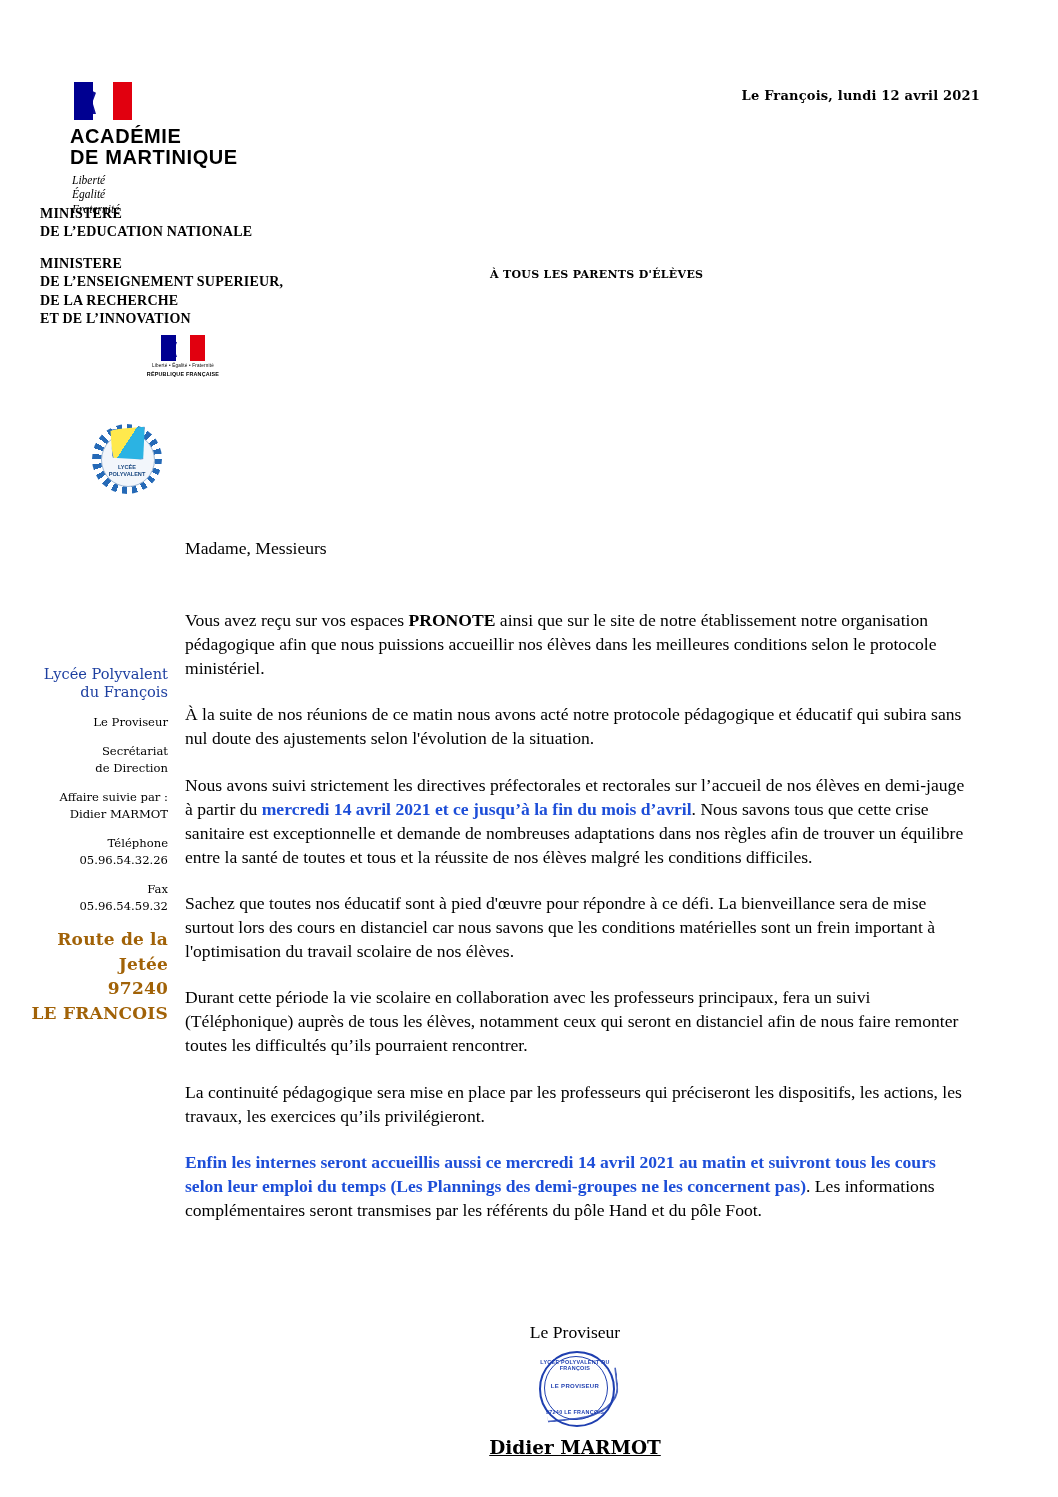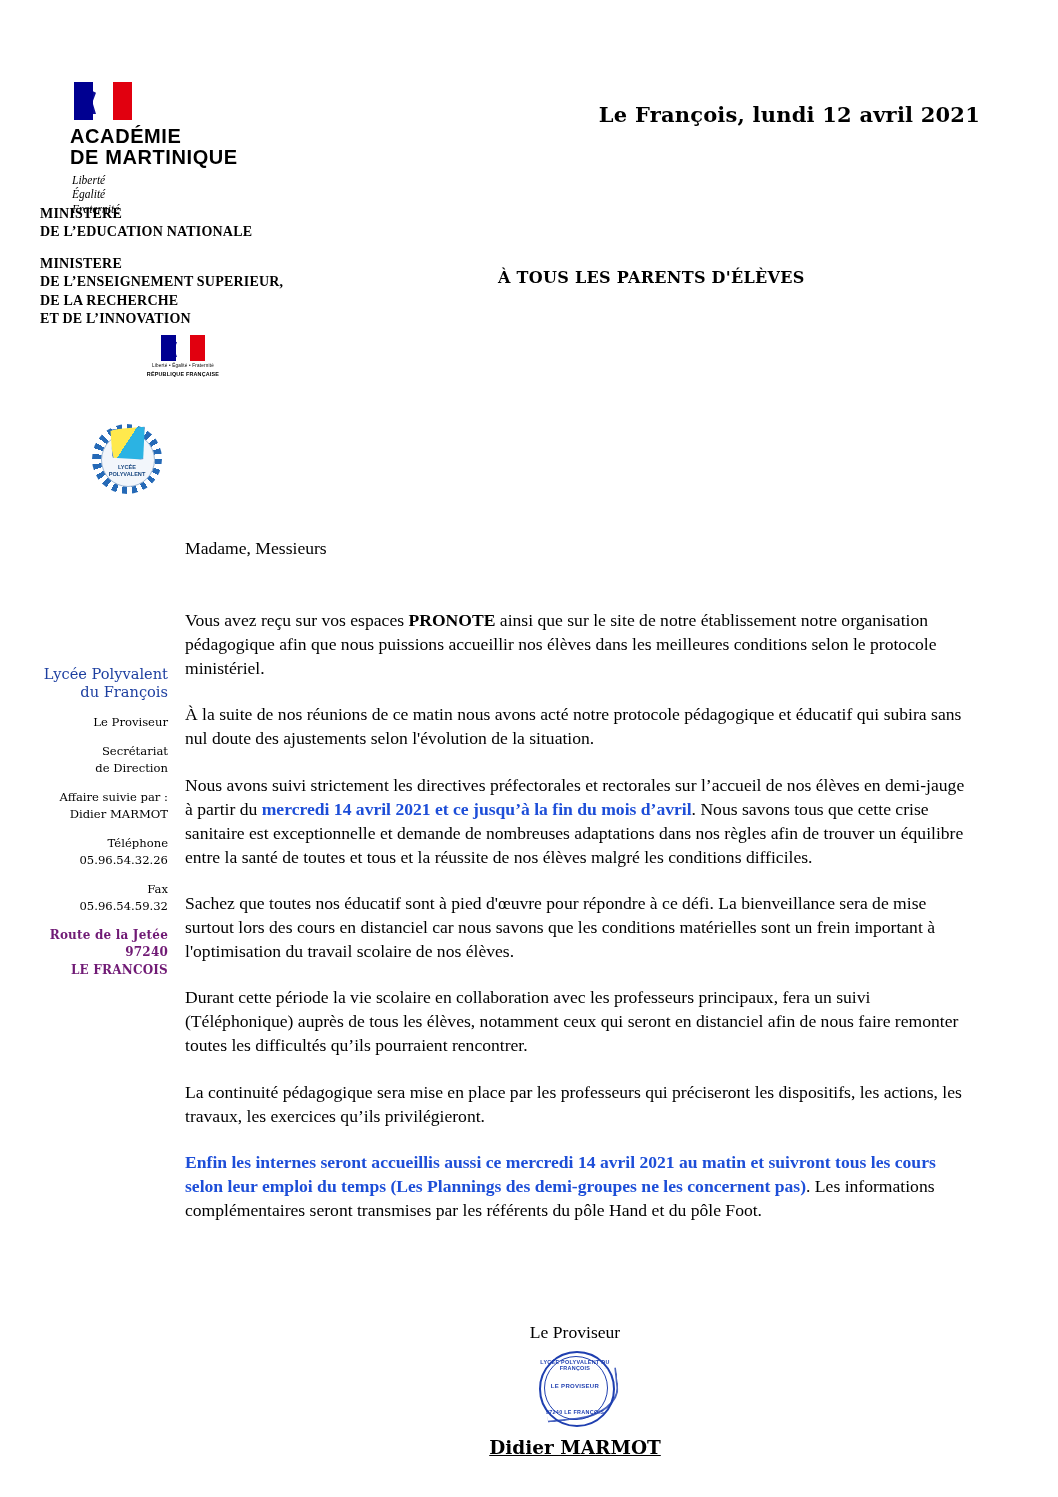--- a/index.html
+++ b/index.html
@@ -5,23 +5,23 @@
   html, body { margin:0; padding:0; background:#ffffff; }
   body {
     width:1058px; height:1497px; position:relative;
     font-family:"Liberation Serif", serif;
     color:#000;
     overflow:hidden;
   }
 
   
   #letter-date {
-    position:absolute; right:78px; top:102px;
-    font-family:"DejaVu Serif", serif;
-    font-size:21px; font-weight:bold; letter-spacing:.2px;
+    position:absolute; right:78px; top:88px;
+    font-family:"DejaVu Serif", serif;
+    font-size:13px; font-weight:bold; letter-spacing:.2px;
     white-space:nowrap;
   }
 
   
   #academie-logo { position:absolute; left:70px; top:82px; width:240px; }
   .flag {
     width:58px; height:38px; position:relative; margin-left:4px;
     display:block;
   }
   .flag .fb { position:absolute; top:0; bottom:0; width:33.33%; }
@@ -95,29 +95,29 @@
     font-family:"DejaVu Serif", serif;
     font-size:11.6px; line-height:1.42; color:#1d3fa0;
   }
   #sidebar .school-title {
     font-size:14.6px; line-height:1.2; color:#1d3fa0; margin-bottom:14px;
   }
   #sidebar .blk { margin-bottom:13px; color:#000; }
   #sidebar .blk.blue { color:#1d3fa0; }
   #sidebar a { color:#1d3fa0; text-decoration:underline; word-break:break-all; }
   #sidebar .address {
-    margin-top:12px; font-weight:bold; font-size:12px; line-height:1.45; color:#701a75;
+    margin-top:12px; font-weight:bold; font-size:17px; line-height:1.45; color:#a16207;
     letter-spacing:.2px;
   }
 
   
   #addressee {
     position:absolute; left:490px; top:268px;
     font-family:"DejaVu Serif", serif;
-    font-weight:bold; font-size:16px; letter-spacing:.3px; white-space:nowrap;margin-left:8px;
+    font-weight:bold; font-size:11px; letter-spacing:.3px; white-space:nowrap;
   }
 
   #body {
     position:absolute; left:185px; top:528px; width:780px;
     font-size:17.6px; line-height:1.37;
   }
   #body p { margin:0 0 22px 0; }
   #body .salutation { margin-bottom:48px;margin-top:8px; }
   .red { color:#1d4ed8; font-weight:bold; }
   .b { font-weight:bold; }

